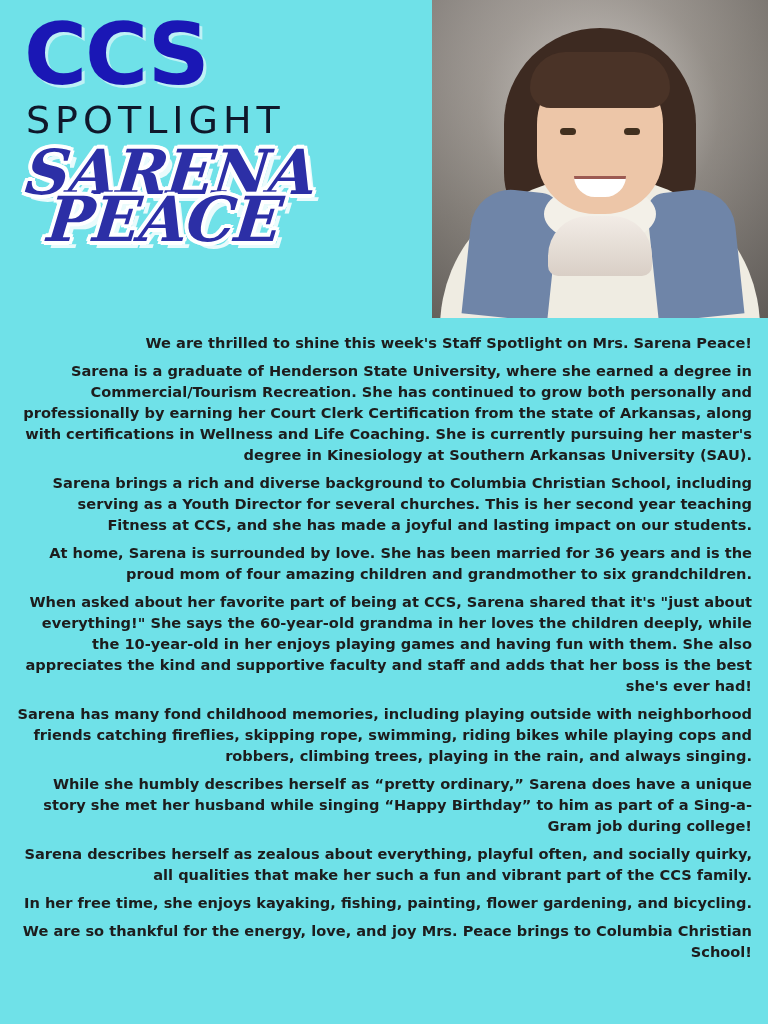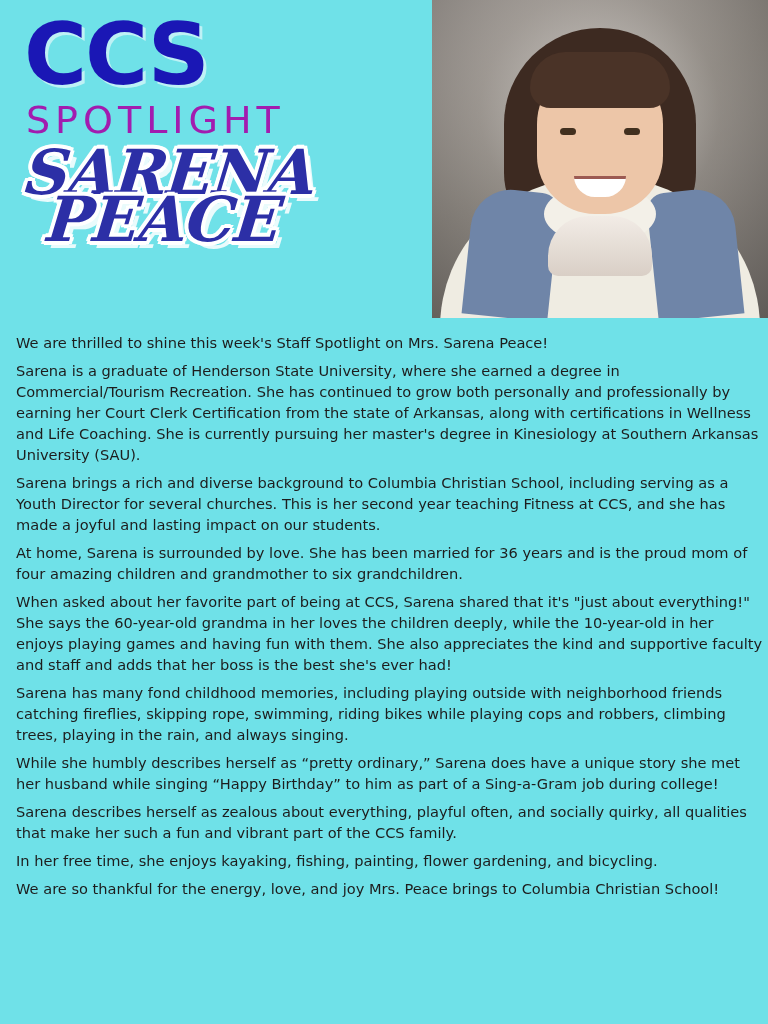--- a/index.html
+++ b/index.html
@@ -43,21 +43,21 @@
     letter-spacing: -2px;
     text-shadow: 3px 3px 0 rgba(255,255,255,0.55);
     margin: 0;
     padding: 6px 0 0 4px;
   }
 
   .spotlight-word {
     font-family: "DejaVu Sans", sans-serif;
     font-size: 38px;
     letter-spacing: 5px;
-    color: #a21caf;
+    color: #0f172a;
     margin: 2px 0 0 6px;
     font-weight: 400;
   }
 
   
   .name-sticker {
     margin-top: 4px;
     position: relative;
     padding-left: 6px;
   }
@@ -200,22 +200,23 @@
     margin-left: -52px;
     bottom: 42px;
     width: 104px;
     height: 60px;
     background: linear-gradient(180deg,#f2ece6,#d9cfc6);
     border-radius: 40px 40px 10px 10px;
   }
 
   
   .body-copy {
-    padding: 2px 4px 0 16px;
-    text-align: left;
+    padding: 2px 16px 0 16px;
+    text-align: right;
+    font-weight: bold;
   }
   .body-copy p {
     margin: 0 0 0 0;
     color: #1d1d1d;
     font-size: 14.6px;
     line-height: 1.44;
     font-family: "DejaVu Sans", sans-serif;
   }
   .body-copy p + p { margin-top: 7px; }
 </style>

